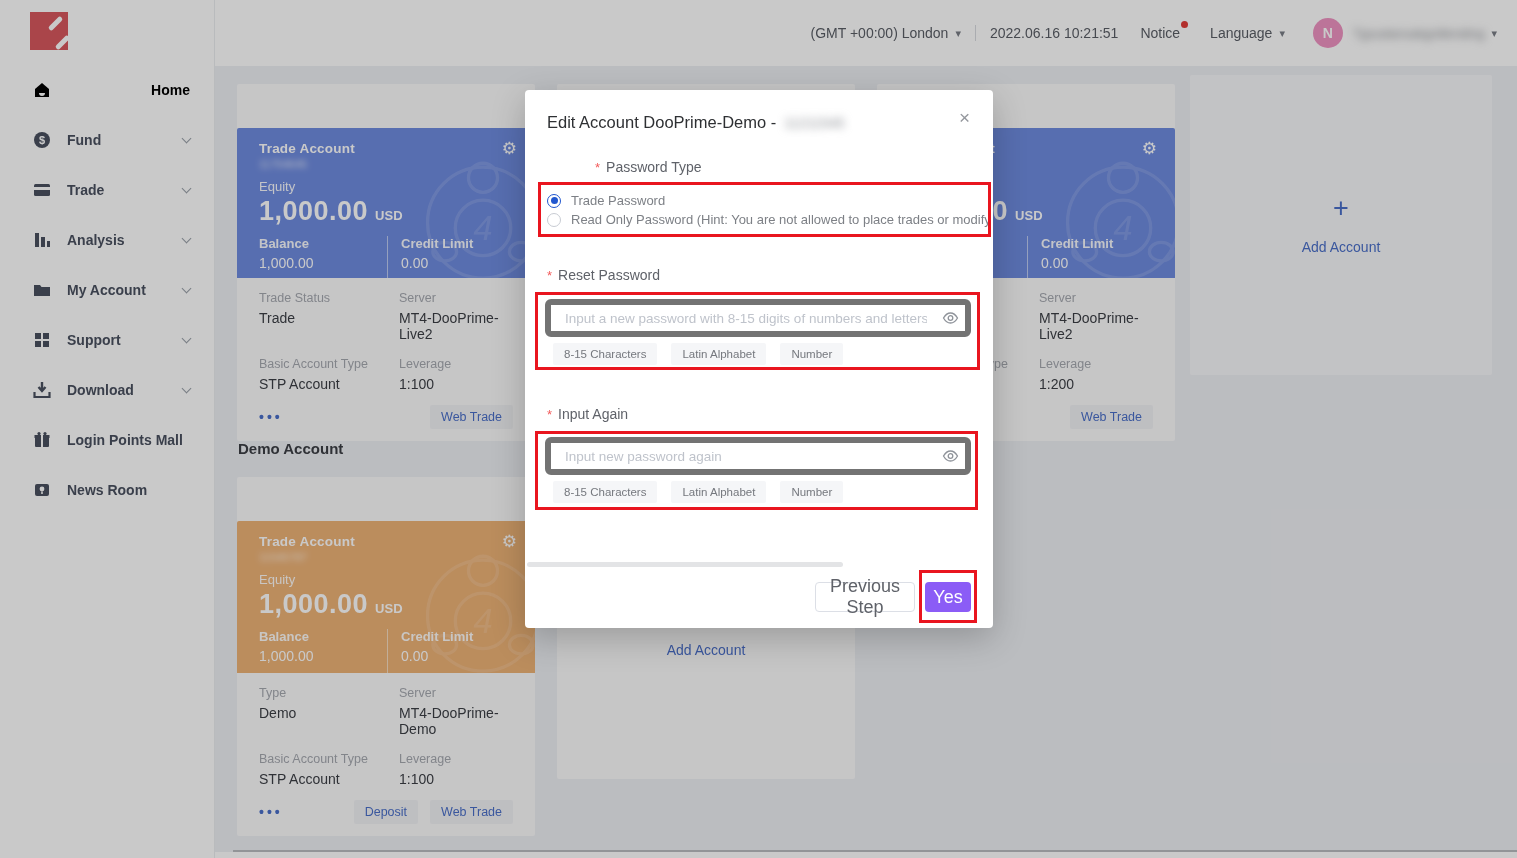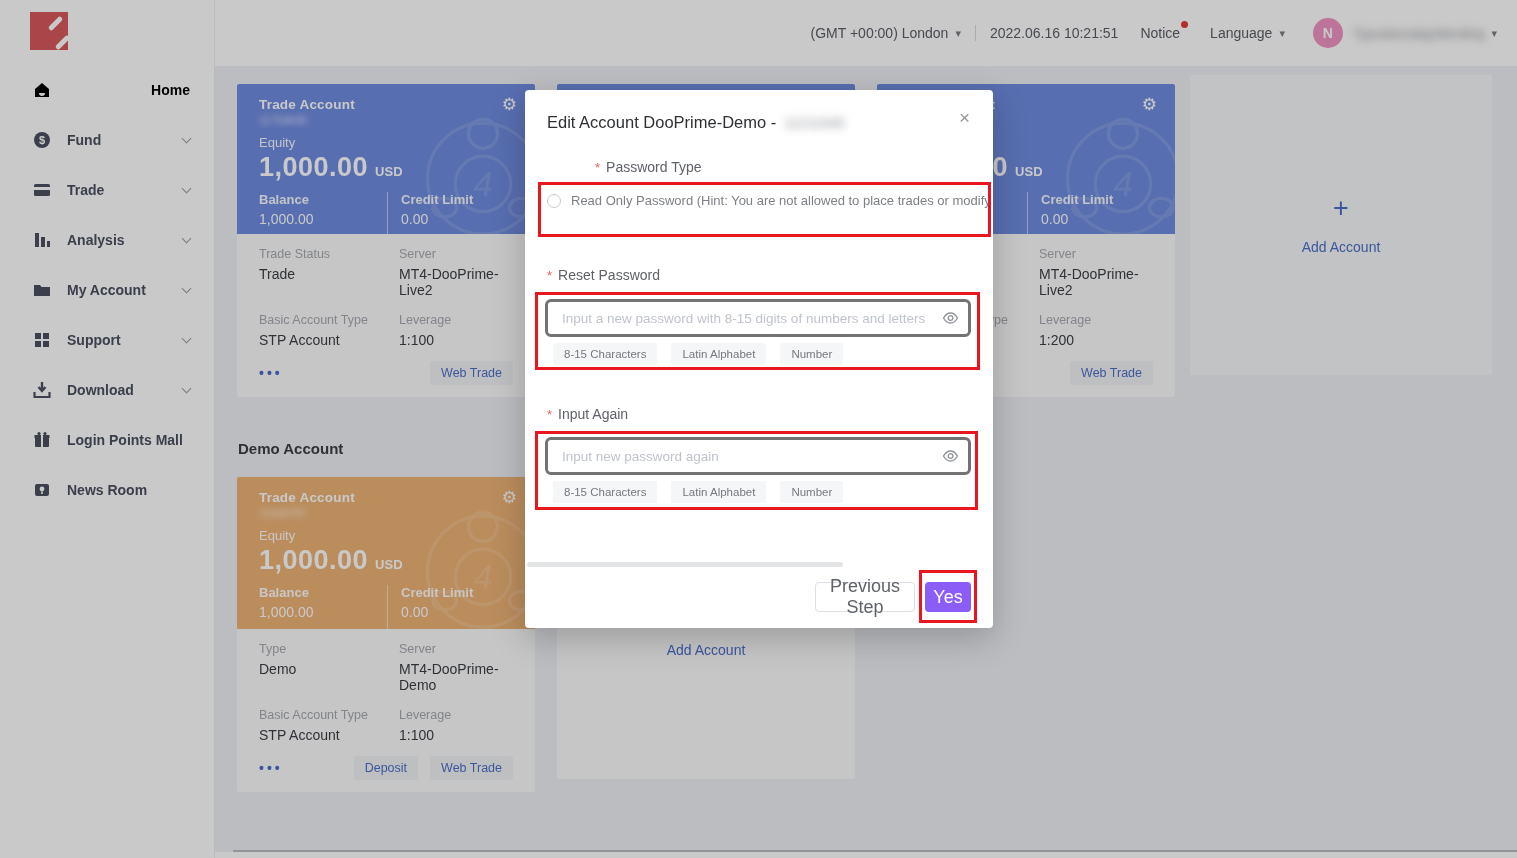--- a/index.html
+++ b/index.html
@@ -25,21 +25,21 @@
   .tb-item { display:flex; align-items:center; cursor:pointer; }
   .caret { font-size:11px; color:#7a7e86; margin-left:7px; }
   .tb-div { width:1px; height:16px; background:#d8dbe0; margin:0 14px; }
   .notice-wrap { position:relative; margin-left:22px; }
   .notice-dot { position:absolute; right:-8px; top:-4px; width:7px; height:7px; border-radius:50%; background:#e23c39; }
   .lang { margin-left:30px; }
   .avatar { width:30px; height:30px; border-radius:50%; background:#ef94c2; color:#fff; display:flex; align-items:center; justify-content:center; font-size:14px; font-weight:bold; margin-left:28px; }
   .uname { margin-left:10px; filter:blur(4px); color:#8a8d93; font-size:13px; max-width:140px; overflow:hidden; white-space:nowrap; }
   
   .card { position:absolute; width:298px; background:#fbfbfc; border-radius:2px; z-index:1; }
-  .card-head { height:150px; padding:13px 22px 16px; position:relative; color:#fff; overflow:hidden; border-radius:2px 2px 0 0; }
+  .card-head { height:150px; padding:13px 22px 16px; position:relative; color:#fff; overflow:hidden; border-radius:2px 2px 0 0;margin-top:44px; }
   .head-blue { background:#6f8ce0; }
   .head-orange { background:#eeb377; }
   .card-title { font-size:13.5px; font-weight:bold; letter-spacing:.2px; }
   .acct-blur { font-size:11px; color:rgba(255,255,255,.85); filter:blur(3px); height:14px; width:70px; overflow:hidden; margin-top:2px; }
   .gear { position:absolute; right:18px; top:12px; font-size:17px; color:#fff; cursor:pointer; line-height:1; }
   .eq-label { margin-top:7px; font-size:13px; color:rgba(255,255,255,.95); }
   .eq-row { margin-top:2px; display:flex; align-items:baseline; }
   .eq-val { font-size:27px; font-weight:bold; letter-spacing:.5px; }
   .eq-cur { font-size:13px; margin-left:7px; font-weight:bold; }
   .bal-row { display:flex; margin-top:9px; }
@@ -71,21 +71,21 @@
   .m-acct { filter:blur(4px); color:#8a8d93; margin-left:8px; font-size:14px; }
   .m-close { position:absolute; right:23px; top:18px; font-size:19px; color:#95989e; cursor:pointer; line-height:1; }
   .f-label { position:absolute; left:22px; font-size:14px; color:#5f6269; }
   .req { color:#f25a5a; margin-right:6px; font-size:13px; }
   .radio-rows { position:absolute; left:22px; top:101px; width:446px; overflow:hidden; }
   .radio-row { display:flex; align-items:center; height:19px; white-space:nowrap; font-size:13px; color:#7d8086; cursor:pointer; }
   .rdo { width:14px; height:14px; border-radius:50%; border:1px solid #c8ccd3; background:#fff; flex:none; margin-right:10px; position:relative; }
   .rdo.checked { border-color:#2157cf; }
   .rdo.checked::after { content:""; position:absolute; inset:2.5px; border-radius:50%; background:#2157cf; }
   .inp-wrap { position:absolute; left:20px; width:426px; height:38px; }
-  .inp-wrap input { width:100%; height:100%; border:3px solid #737373; border-radius:6px; padding:0 38px 0 14px; font-size:13.5px; color:#333; outline:none; font-family:"Liberation Sans",sans-serif; }
+  .inp-wrap input { width:100%; height:100%; border:6px solid #737373; border-radius:6px; padding:0 38px 0 14px; font-size:13.5px; color:#333; outline:none; font-family:"Liberation Sans",sans-serif; }
   .inp-wrap input::placeholder { color:#bfc3cb; }
   .eye { position:absolute; right:12px; top:11px; cursor:pointer; }
   .tags { position:absolute; left:28px; display:flex; }
   .tag { background:#f5f6f8; color:#75787e; font-size:11.5px; padding:5px 11px; border-radius:2px; margin-right:14px; }
   .hscroll { position:absolute; left:2px; top:472px; width:316px; height:5px; border-radius:3px; background:#e3e4e6; cursor:pointer; }
   .m-btn { position:absolute; top:492px; height:30px; border-radius:4px; font-size:18px; display:flex; align-items:center; justify-content:center; cursor:pointer; }
   .btn-prev { left:290px; width:100px; background:#fff; border:1px solid #dcdfe6; color:#5f6269; }
   .btn-yes { left:400px; width:46px; background:#8b5cf6; color:#fff; border:none; }
   
   .anno { position:absolute; border:3px solid #e9151f; z-index:60; pointer-events:none; }
@@ -472,20 +472,24 @@
       <span class="m-acct">11211545</span>
     </div>
     <span class="m-close">×</span>
 
     <div class="f-label" style="top:69px;margin-left:48px;">
       <span class="req">*</span><span>Password Type</span>
     </div>
 
     <div class="radio-rows">
       <div class="radio-row">
+        <span class="rdo checked"></span>
+        <span>Trade Password</span>
+      </div>
+      <div class="radio-row">
         <span class="rdo"></span>
         <span>Read Only Password (Hint: You are not allowed to place trades or modify yo</span>
       </div>
     </div>
 
     <div class="f-label" style="top:177px;">
       <span class="req">*</span><span>Reset Password</span>
     </div>
     <div class="inp-wrap" style="top:209px;">
       <input type="text" placeholder="Input a new password with 8-15 digits of numbers and letters" style="">

